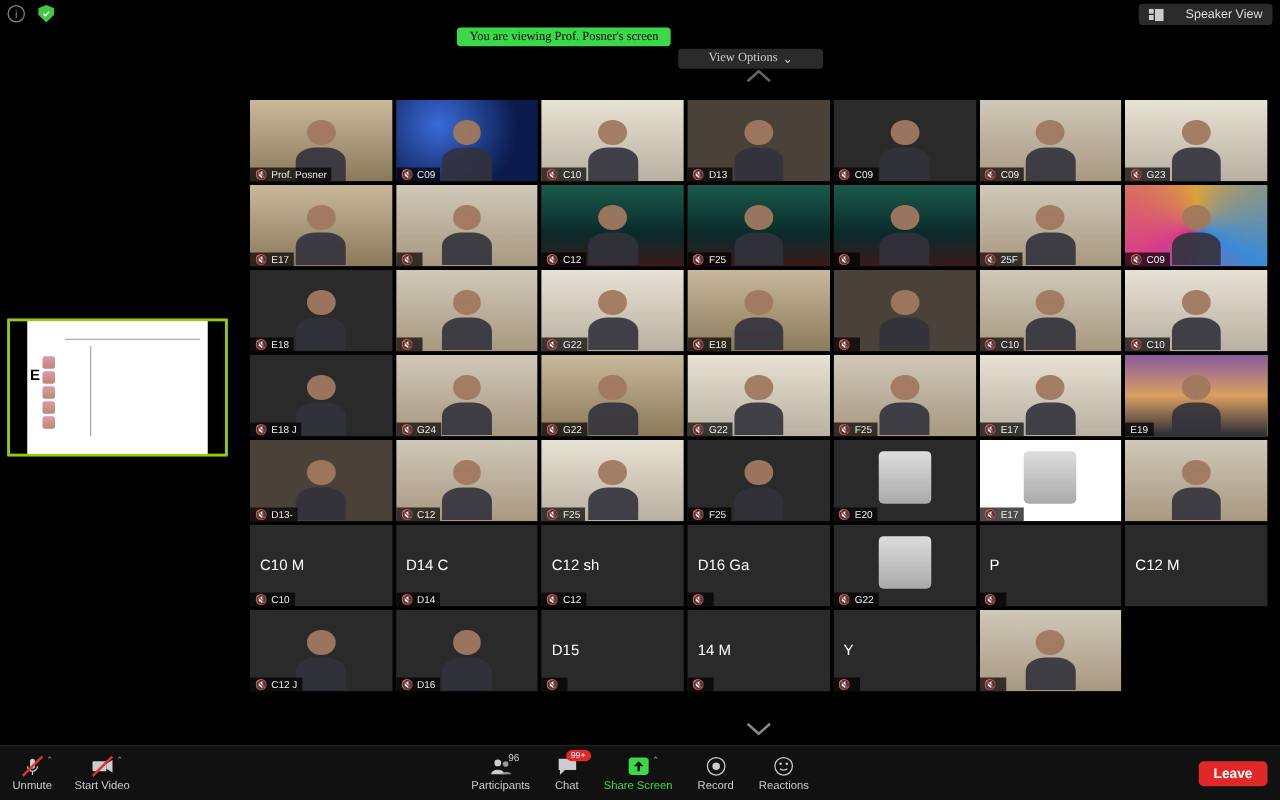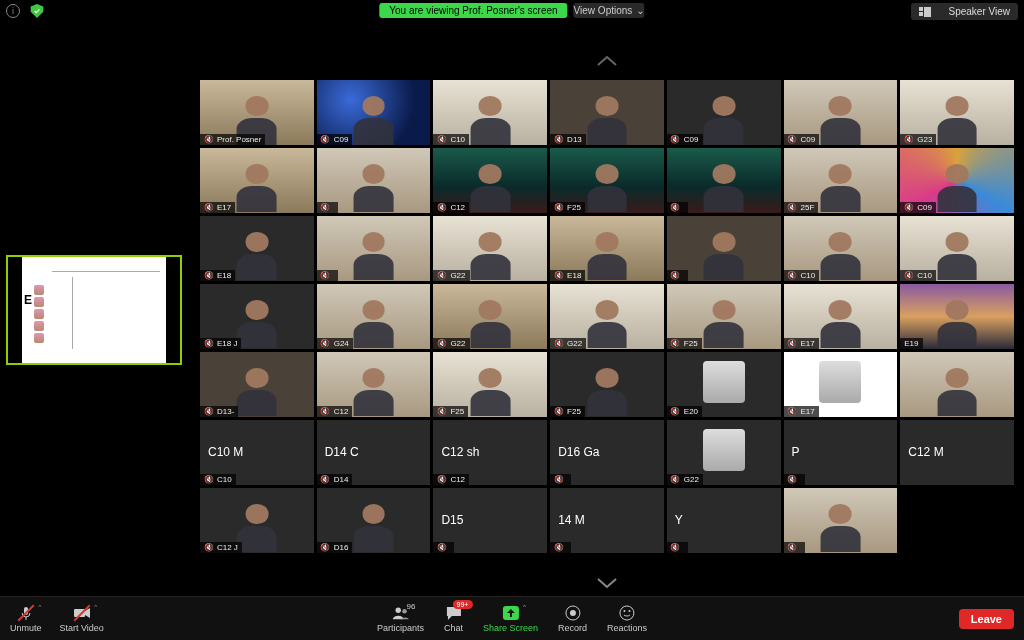--- a/index.html
+++ b/index.html
@@ -5,23 +5,23 @@
   * { box-sizing: border-box; margin: 0; padding: 0; }
   html, body { width: 1024px; height: 640px; background: #000; font-family: -apple-system, Helvetica, Arial, sans-serif; color: #fff; overflow: hidden; }
   .app { width: 1024px; height: 640px; position: relative; display: flex; flex-direction: column; }
 
   
   .top { height: 24px; display: flex; align-items: flex-start; padding: 4px 6px; position: relative; }
   .top-left { display: flex; gap: 10px; align-items: center; }
   .info-icon { width: 14px; height: 14px; border: 1.5px solid #888; border-radius: 50%; display:flex;align-items:center;justify-content:center;font-size:9px;color:#888; }
   .shield { width: 14px; height: 14px; background:#43c743; clip-path: polygon(50% 0,95% 18%,95% 55%,50% 100%,5% 55%,5% 18%); display:flex;align-items:center;justify-content:center; }
   .shield svg { width:8px;height:8px; }
-  .top-center { position:absolute; left:50%; transform:translateX(-50%); top:3px; display:flex; gap:6px; align-items:center; }
+  .top-center { position:absolute; left:50%; transform:translateX(-50%); top:3px; display:flex; gap:6px; align-items:center;font-family:Liberation Serif, serif; }
   .banner { background:#3bd94a; color:#000; font-size:10px; padding:2px 10px; border-radius:3px; }
-  .viewopts { background:#2a2a2a; color:#ccc; font-size:10px; padding:2px 0; border-radius:3px; display:flex;align-items:flex-start;gap:4px; }
+  .viewopts { background:#2a2a2a; color:#ccc; font-size:10px; padding:2px 24px; border-radius:3px; display:flex;align-items:flex-start;gap:4px;margin-top:36px; }
   .top-right { position:absolute; right:6px; top:3px; }
   .spview { background:#2a2a2a; color:#ddd; font-size:10px; padding:3px 8px; border-radius:3px; display:flex;align-items:center;gap:17px; }
 
   
   .body { flex:1; display:flex; position:relative; }
   .sidebar { width:190px; display:flex; flex-direction:column; justify-content:center; padding:6px; }
   .thumb { width:176px; height:110px; border:2px solid #8fce00; background:#fff; position:relative; display:flex; }
   .thumb .bar { width:14px; background:#000; }
   .thumb .doc { flex:1; background:#fff; position:relative; }
   .thumb .e { position:absolute; left:2px; top:36px; font-size:12px; color:#000; font-weight:bold; }

